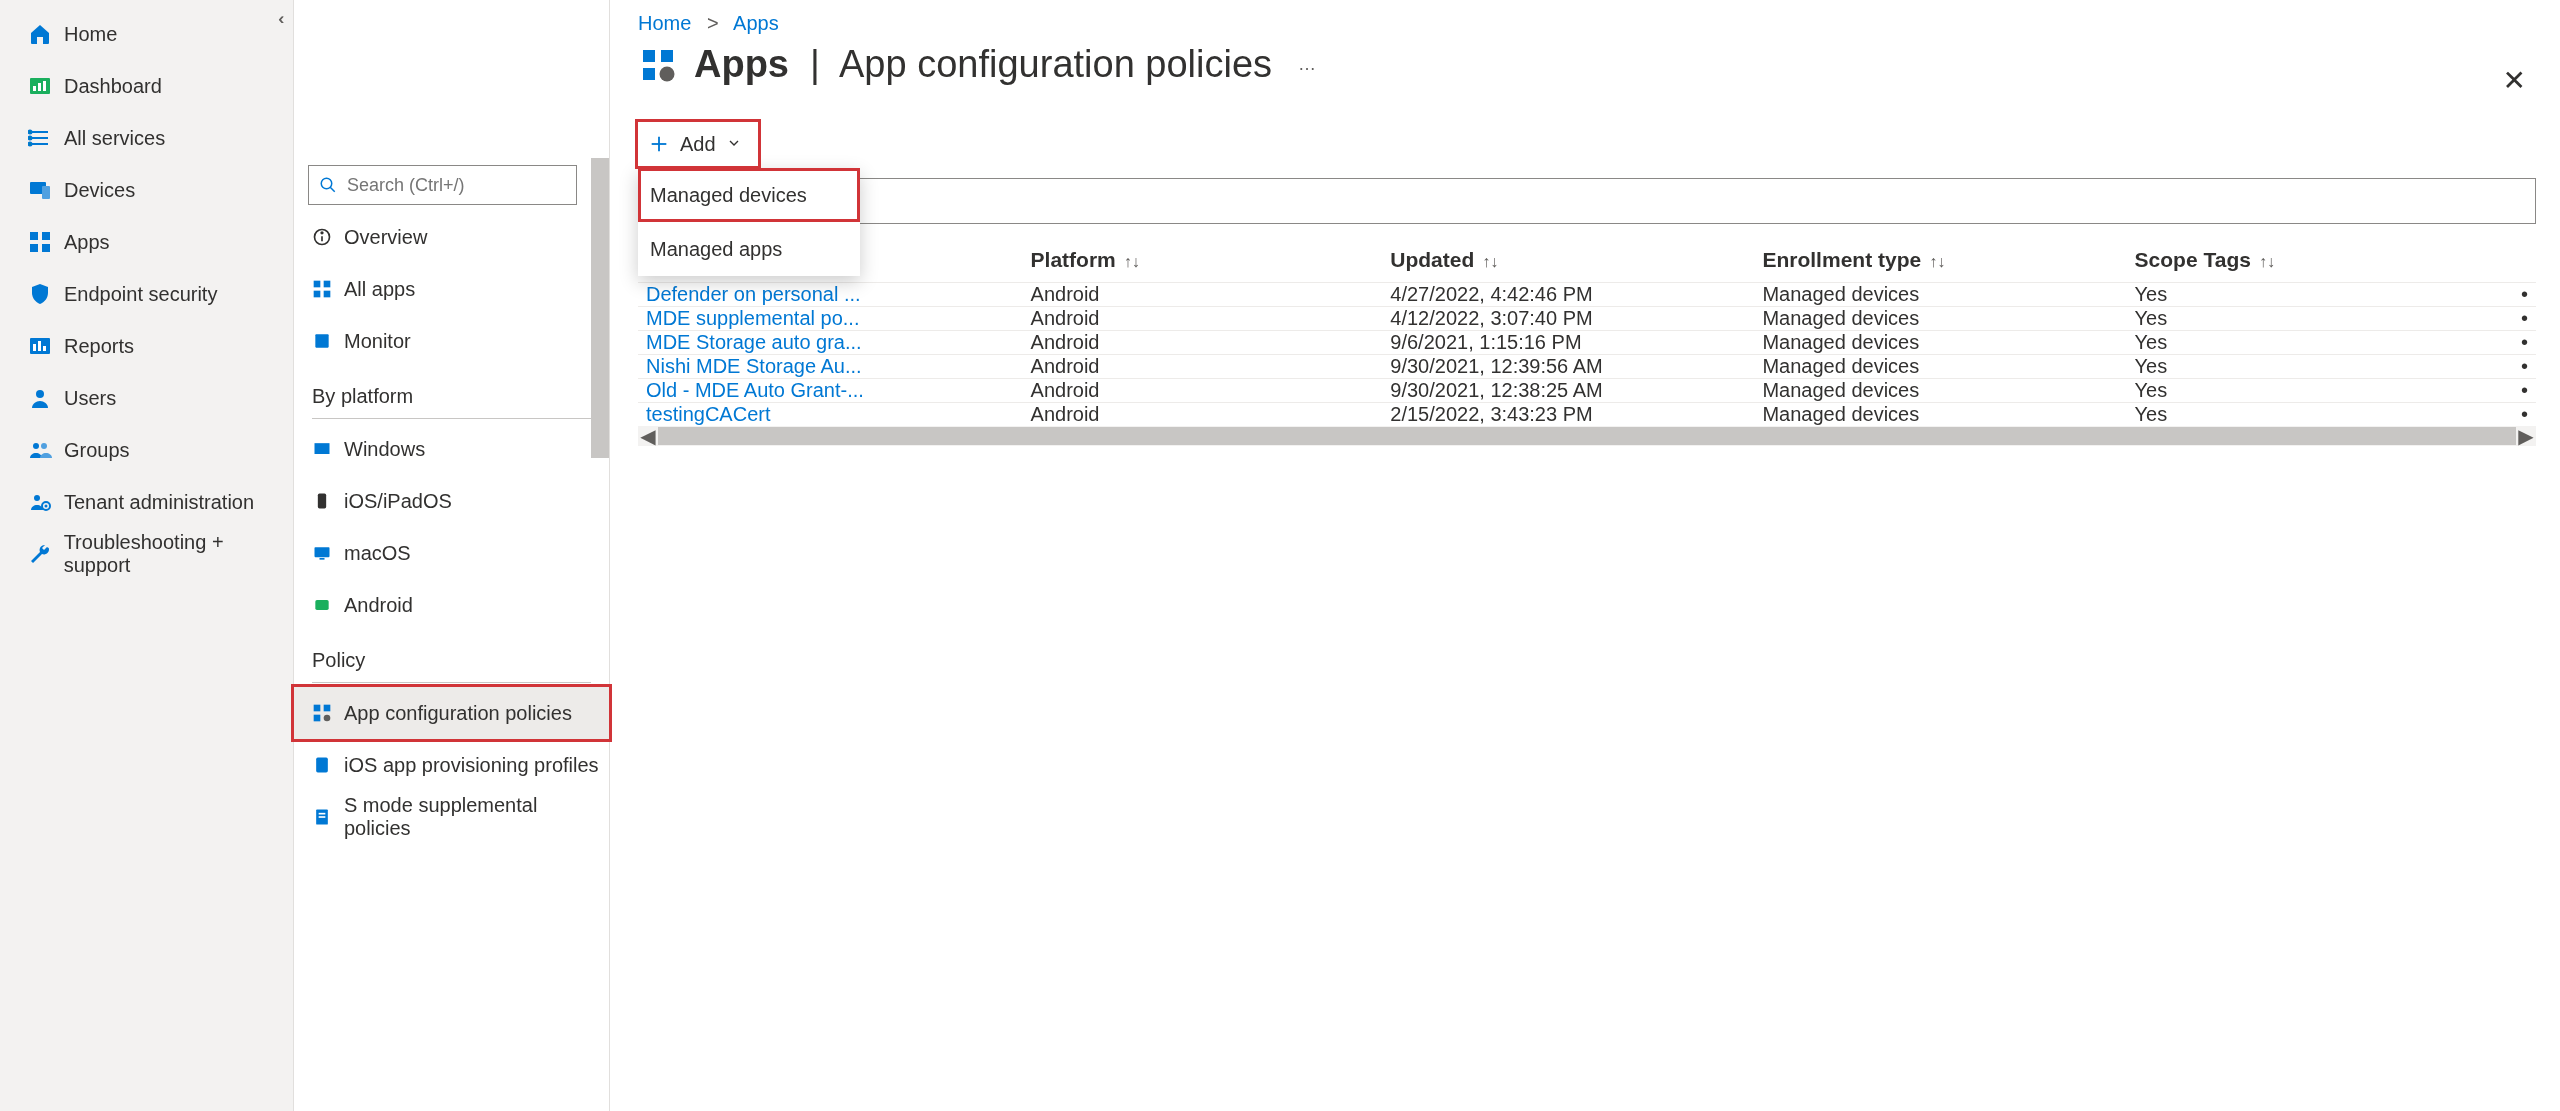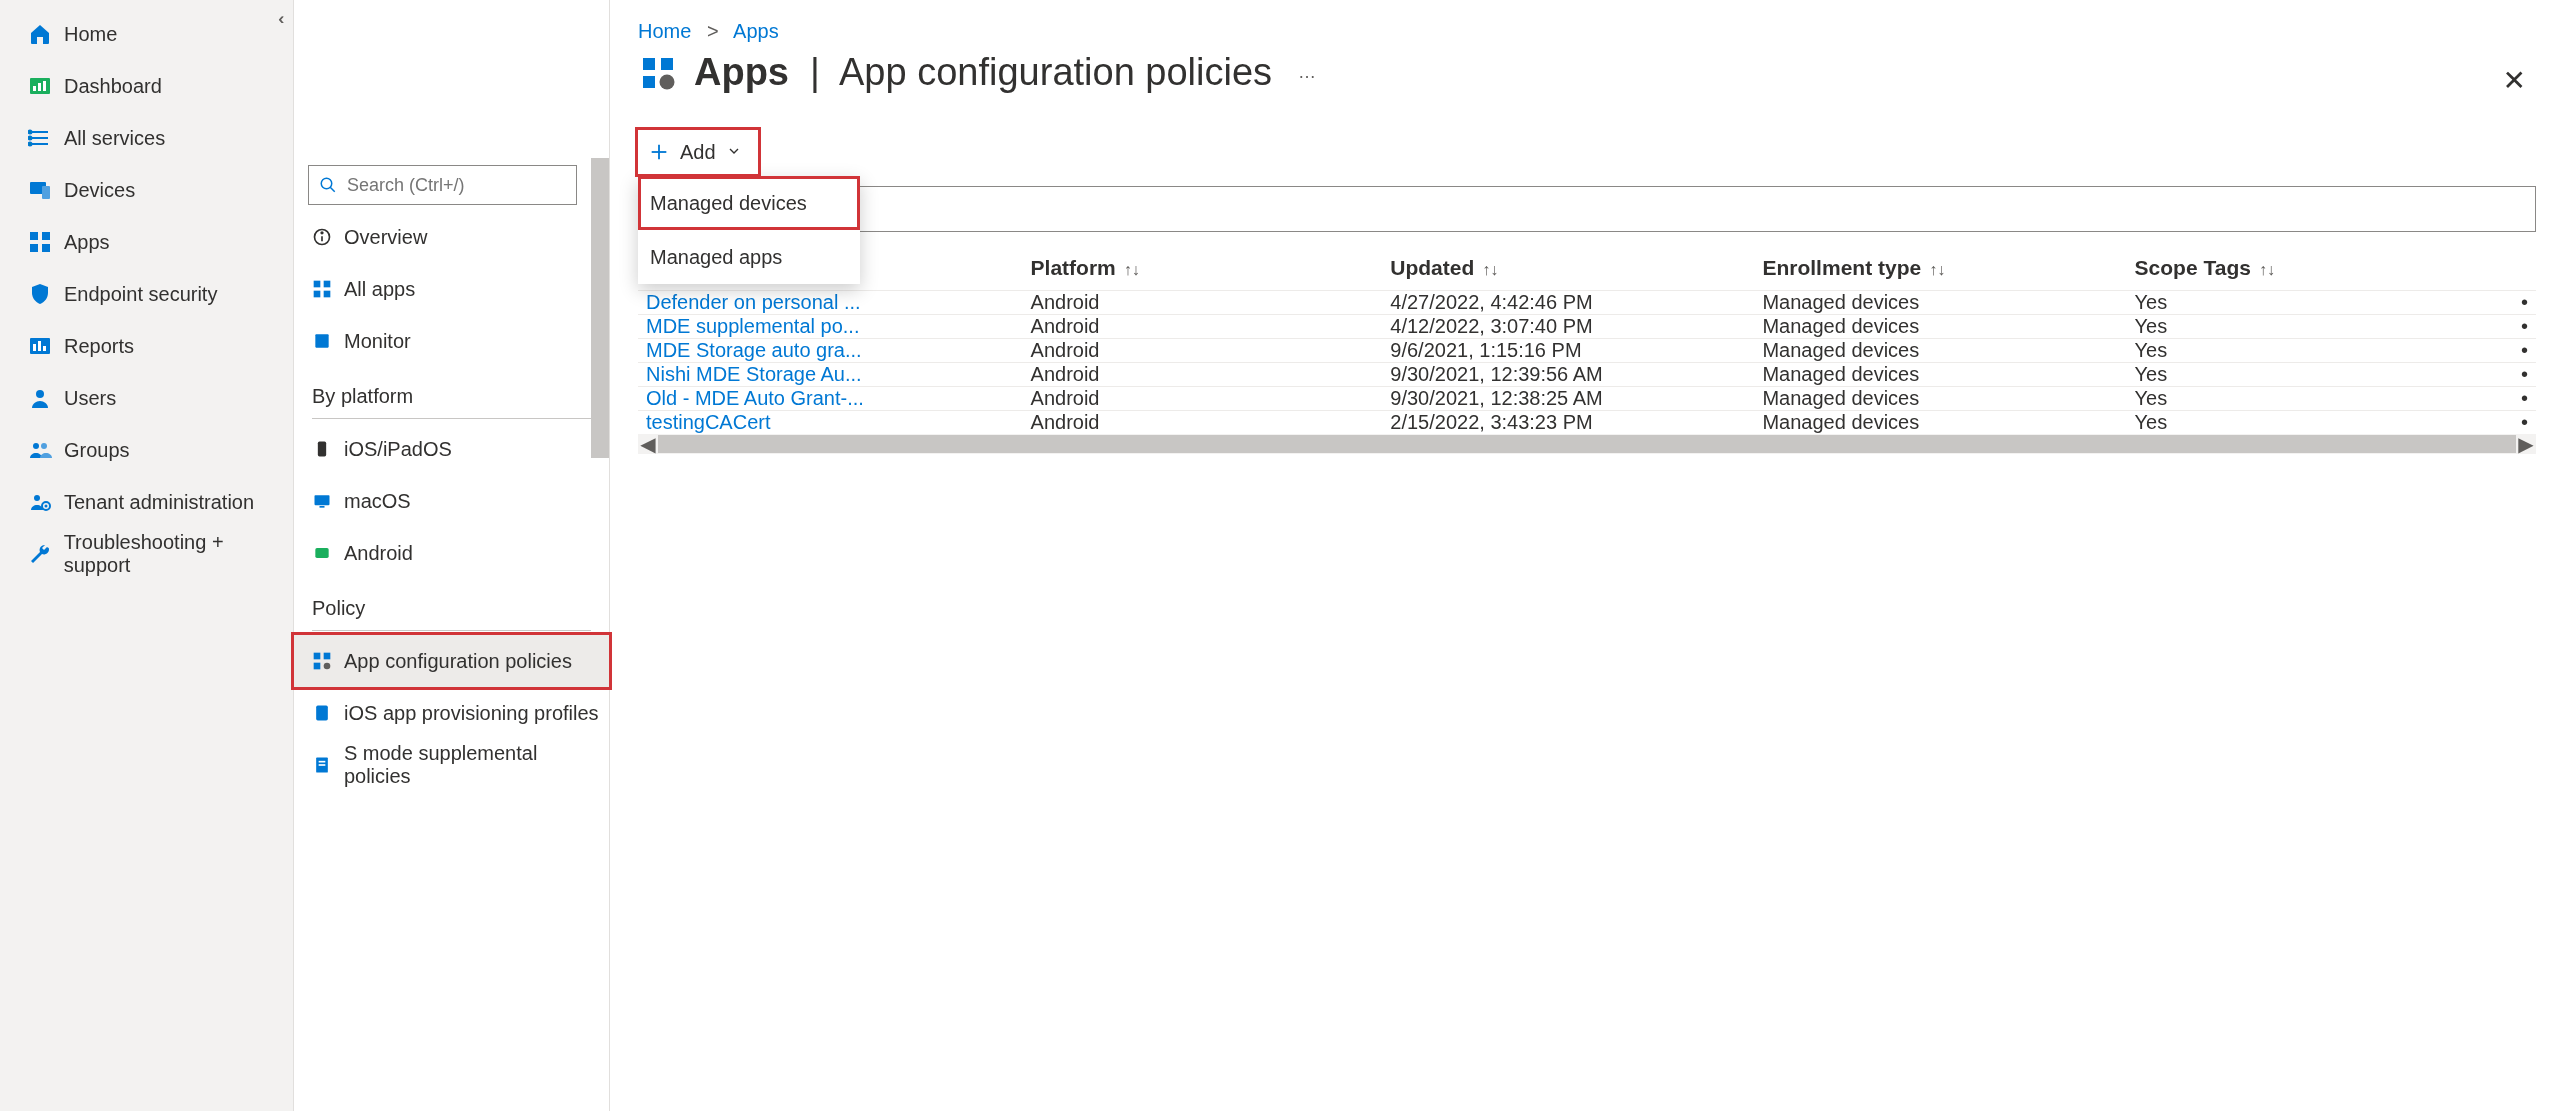--- a/index.html
+++ b/index.html
@@ -76,21 +76,21 @@
   .sub-item .slabel2 { font-size: 20px; color:#323130;}
   .sub-header {
     padding: 18px 27px 8px 18px;
     font-size: 20px; color:#323130;
   }
   .sub-sep { height:1px; background:#c8c6c4; margin: 2px 18px 4px 18px;}
   .highlight-red { outline: 3px solid #d13438; }
 
   
   .main { flex: 1; position: relative; padding: 0; }
-  .top { padding: 20px 28px 0 28px; position: relative; }
+  .top { padding: 12px 28px 0 28px; position: relative; }
   .breadcrumb { font-size: 20px; color:#605e5c; margin-bottom: 8px;}
   .breadcrumb a { color: #0078d4; text-decoration: none; cursor:pointer;}
   .breadcrumb .sep { margin: 0 10px; color:#605e5c;}
   .title-row { display:flex; align-items:center; gap:16px; margin-top: 6px;}
   .title-row .ticon { width:40px; height:40px; display:flex; align-items:center; justify-content:center;}
   .title-row h1 { font-size: 38px; font-weight: 400; }
   .title-row h1 b { font-weight:600;}
   .title-row .more { margin-left: 10px; color:#605e5c; font-size:18px; cursor:pointer;}
   .close-x {
     position:absolute; right:34px; top:64px;
@@ -325,20 +325,28 @@
         <svg width="20" height="20" viewBox="0 0 24 24" fill="#0078d4">
             <rect x="4" y="4" width="16" height="16" rx="1"></rect>
           </svg>
       </span>
       <span class="slabel2">Monitor</span>
     </div>
 
     <div class="sub-header">By platform</div>
     <div class="sub-sep"></div>
 
+    <div class="sub-item">
+      <span class="sicon2">
+          <svg width="20" height="20" viewBox="0 0 24 24" fill="#0078d4">
+            <rect x="3" y="5" width="18" height="13"></rect>
+          </svg>
+        </span>
+      <span class="slabel2">Windows</span>
+    </div>
     <div class="sub-item">
       <span class="sicon2">
           <svg width="20" height="20" viewBox="0 0 24 24" fill="#323130">
             <rect x="7" y="3" width="10" height="18" rx="2"></rect>
           </svg>
         </span>
       <span class="slabel2">iOS/iPadOS</span>
     </div>
     <div class="sub-item">
       <span class="sicon2">

